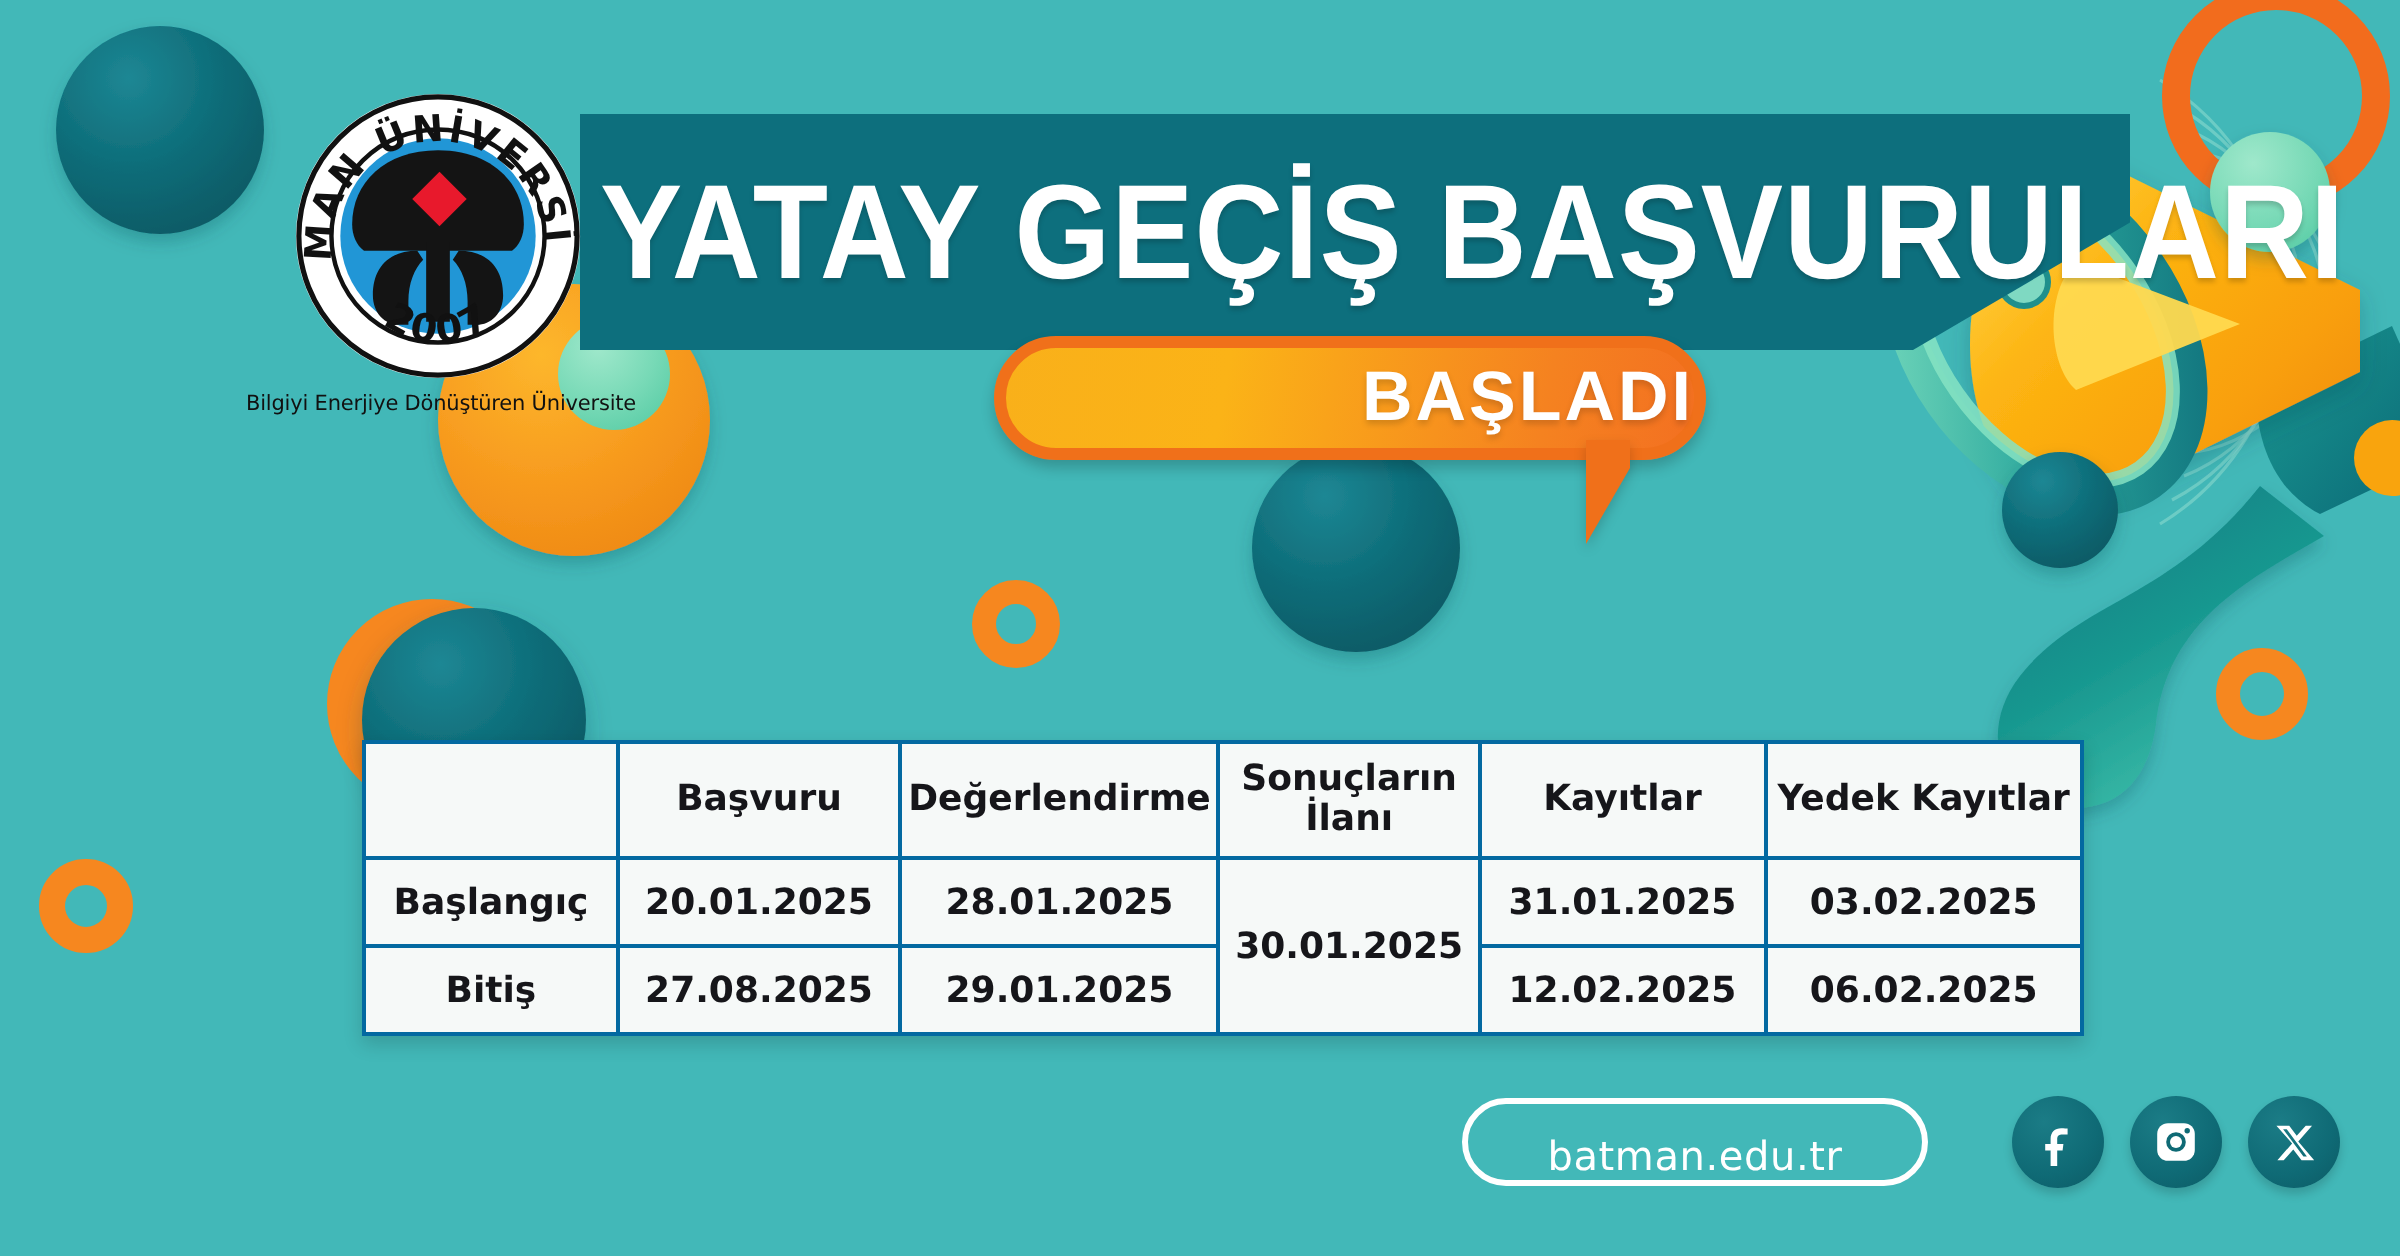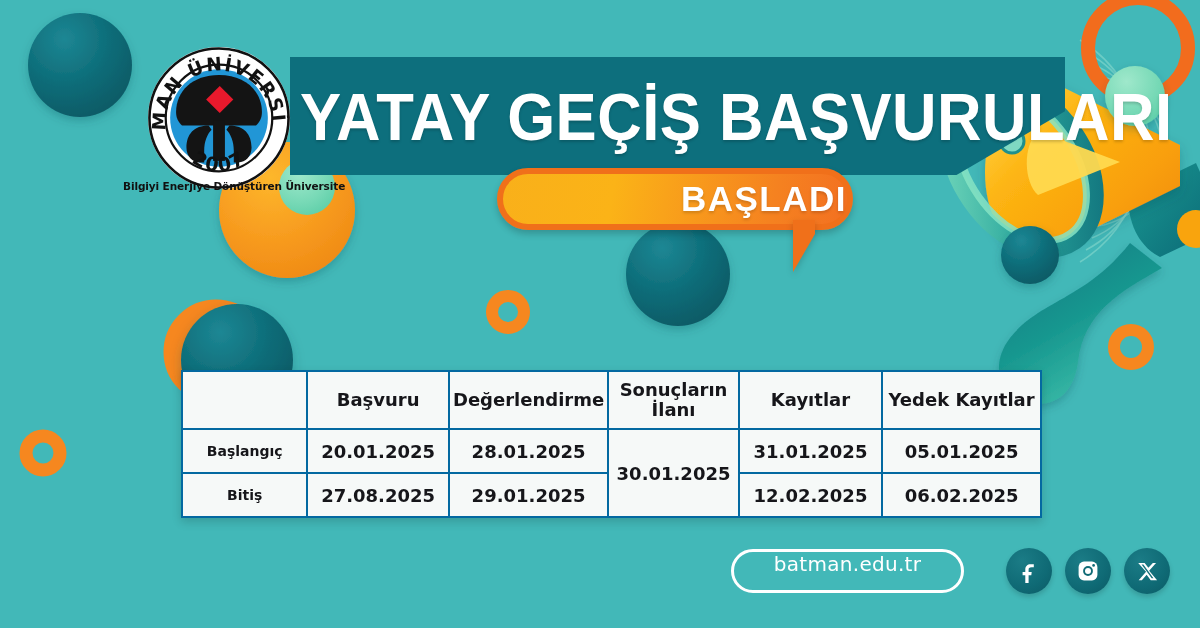--- a/index.html
+++ b/index.html
@@ -47,54 +47,54 @@
     position:absolute;left:296px;top:52px;width:0;height:0;z-index:13;
     border-left:22px solid #f0701a;border-top:14px solid #f0701a;
     border-right:0 solid transparent;border-bottom:38px solid transparent;
     filter:drop-shadow(0 3px 3px rgba(0,0,0,.18));
   }
 
   
   #logo-block{position:absolute;left:123px;top:44px;width:190px;height:182px;z-index:20;}
   #logo-seal{position:absolute;left:22px;top:0;width:148px;height:148px;}
   #logo-tagline{
-    position:absolute;left:0;top:136px;width:190px;text-align:center;
-    color:#111111;font-size:10.5px;font-weight:bold;
+    position:absolute;left:0;top:152px;width:190px;text-align:center;
+    color:#111111;font-size:10.5px;font-weight:normal;
     font-family:"DejaVu Sans","Liberation Sans",sans-serif;
     letter-spacing:-0.1px;white-space:nowrap;
   }
 
   
   #schedule-table{
     position:absolute;left:181px;top:370px;width:861px;z-index:18;
     border-collapse:collapse;
     box-shadow:0 4px 9px rgba(0,0,0,.16);
   }
   #schedule-table td,#schedule-table th{
     background:#f6f9f8;border:2px solid #0369a1;
     text-align:center;color:#16161a;
     font-family:"DejaVu Sans","Liberation Sans",sans-serif;
     font-weight:bold;padding:0;
   }
   #schedule-table thead th{height:56px;font-size:18px;line-height:1.12;}
   #schedule-table tbody td{height:42px;font-size:18px;}
-  #schedule-table tbody td.rowlabel{font-size:14px;}
+  #schedule-table tbody td.rowlabel{font-size:18px;}
   #schedule-table th.corner{width:128px;}
   th.c-basvuru,td.c-basvuru{width:142px;}
   th.c-deger,td.c-deger{width:158px;}
   th.c-sonuc,td.c-sonuc{width:130px;}
   th.c-kayit,td.c-kayit{width:144px;}
   th.c-yedek,td.c-yedek{width:161px;}
   td.merged{font-size:20px;vertical-align:middle;}
 
   
   #site-pill{
     position:absolute;left:731px;top:549px;width:233px;height:44px;z-index:20;
     border:3px solid #ffffff;border-radius:24px;box-sizing:border-box;
-    display:flex;align-items:flex-start;justify-content:center;
+    display:flex;align-items:flex-end;justify-content:center;
     color:#ffffff;font-size:20px;letter-spacing:.3px;
     font-family:"DejaVu Sans","Liberation Sans",sans-serif;
   }
   #social-row{position:absolute;left:1006px;top:548px;display:flex;gap:13px;z-index:20;}
   .social-btn{
     width:46px;height:46px;border-radius:50%;
     background:radial-gradient(circle at 35% 28%,#1b7c86 0%,#0f6a75 60%,#0c5a64 100%);
     display:flex;align-items:center;justify-content:center;
     box-shadow:0 3px 5px rgba(0,0,0,.16);
   }
@@ -254,21 +254,21 @@
         <th class="c-yedek">Yedek Kayıtlar</th>
       </tr>
     </thead>
     <tbody>
       <tr>
         <td class="rowlabel">Başlangıç</td>
         <td class="c-basvuru">20.01.2025</td>
         <td class="c-deger">28.01.2025</td>
         <td class="c-sonuc merged" rowspan="2">30.01.2025</td>
         <td class="c-kayit">31.01.2025</td>
-        <td class="c-yedek">05.01.2025</td>
+        <td class="c-yedek">03.02.2025</td>
       </tr>
       <tr>
         <td class="rowlabel">Bitiş</td>
         <td class="c-basvuru">27.08.2025</td>
         <td class="c-deger">29.01.2025</td>
         <td class="c-kayit">12.02.2025</td>
         <td class="c-yedek">06.02.2025</td>
       </tr>
     </tbody>
   </table>

